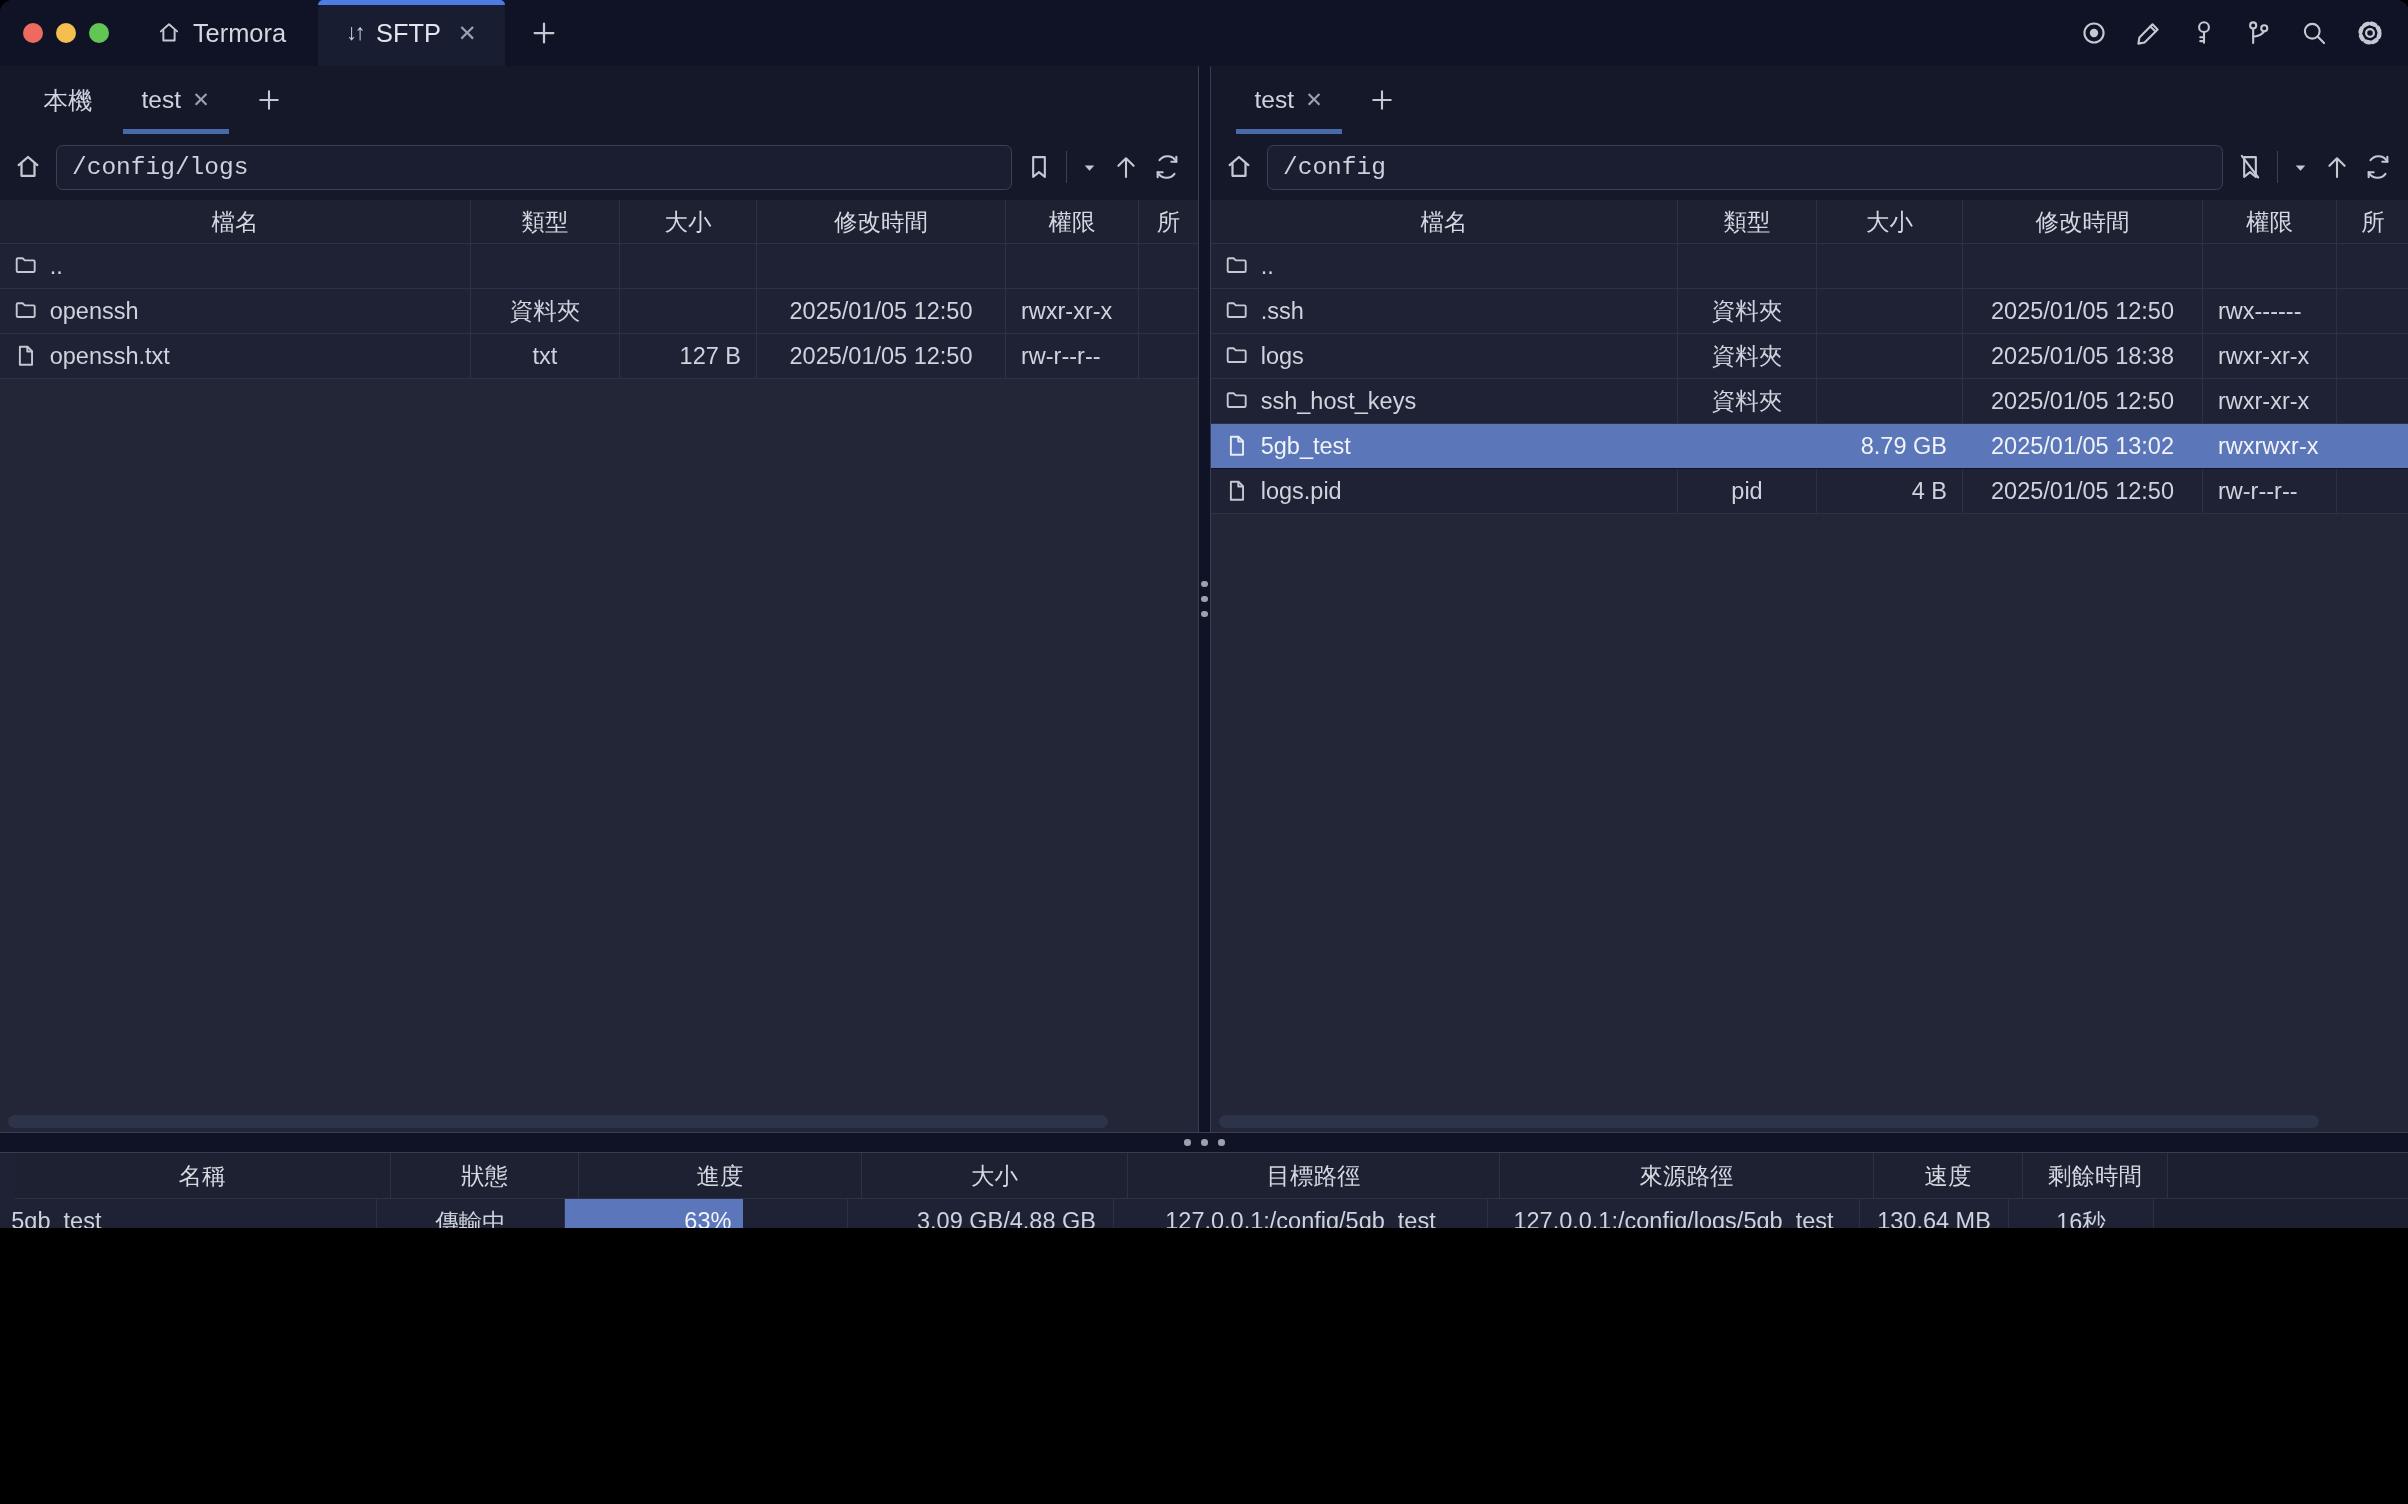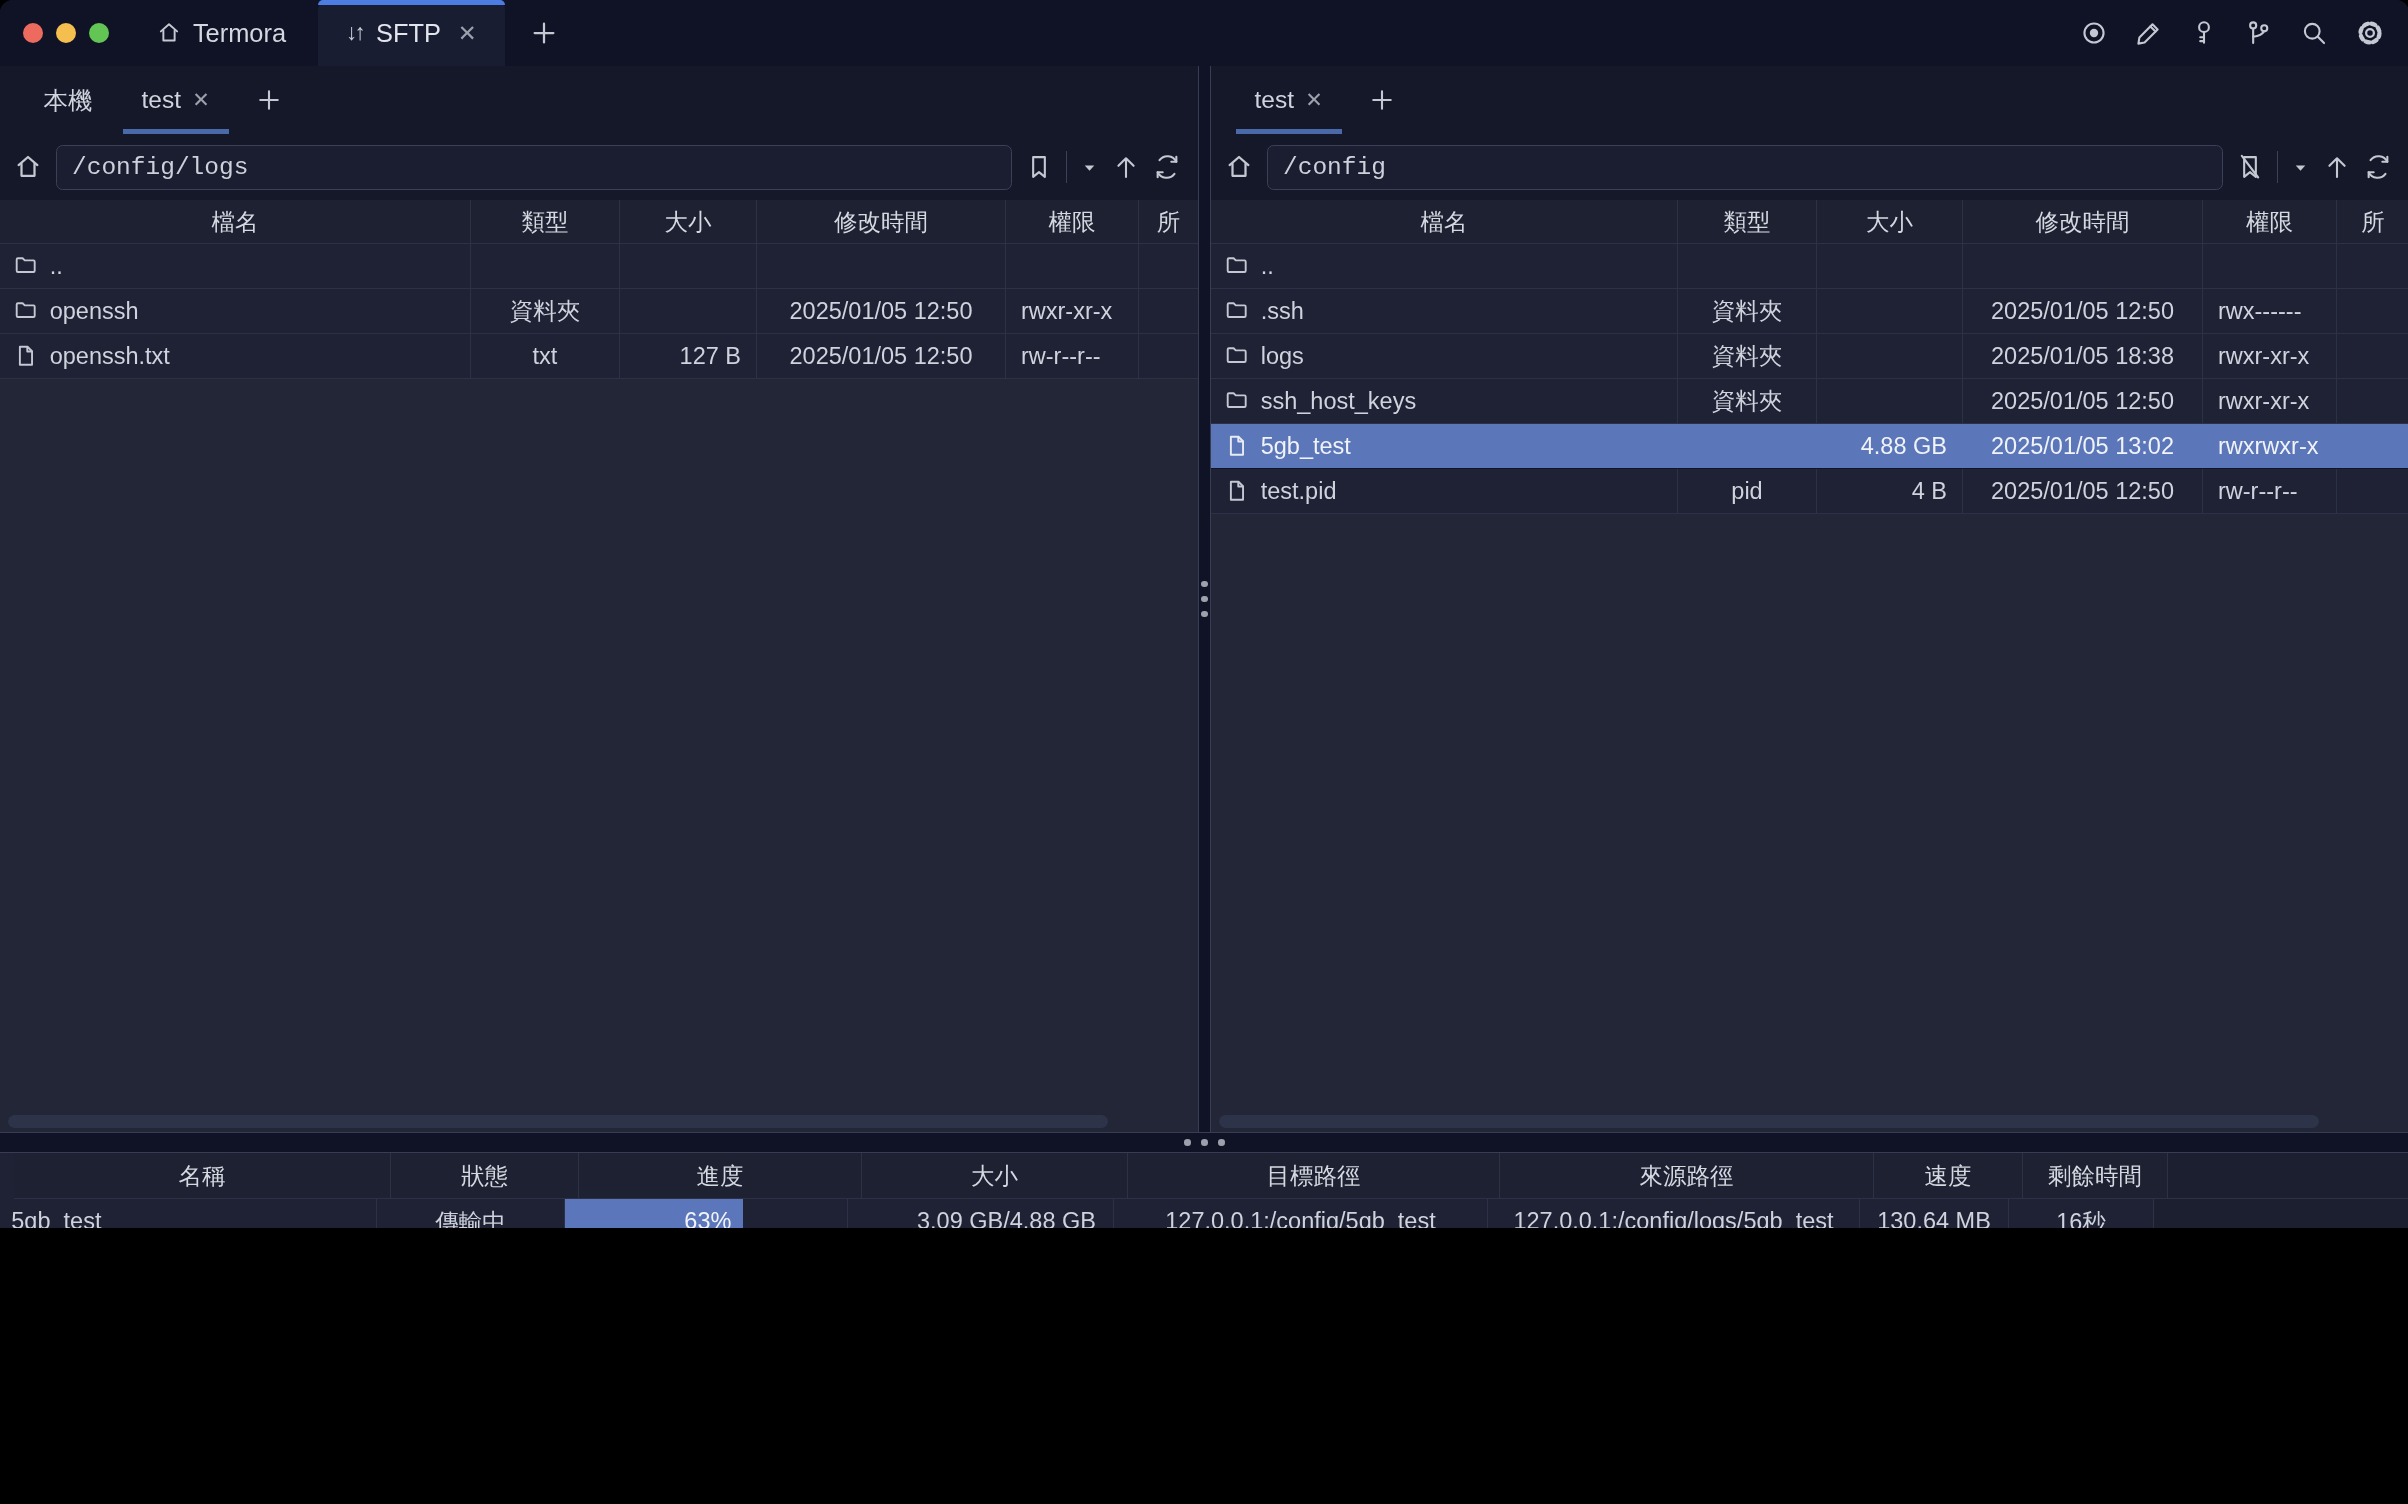--- a/index.html
+++ b/index.html
@@ -348,32 +348,32 @@
         </div>
         <div class="frow selected">
           <div class="fcell c0 namec">
             <svg class="ic" width="25.4" height="25.4" viewBox="0 0 24 24">
                 <path d="M6.5 3.5h7.2L18 7.8V20.5H6.5z"></path>
                 <path d="M13.5 3.8V8h4.2"></path>
               </svg>
             <span>5gb_test</span>
           </div>
           <div class="fcell c1"></div>
-          <div class="fcell c2 sizec">4.88 GB</div>
+          <div class="fcell c2 sizec">8.79 GB</div>
           <div class="fcell c3">2025/01/05 13:02</div>
           <div class="fcell c4 permc">rwxrwxr-x</div>
           <div class="fcell last"></div>
         </div>
         <div class="frow">
           <div class="fcell c0 namec">
             <svg class="ic" width="25.4" height="25.4" viewBox="0 0 24 24">
                 <path d="M6.5 3.5h7.2L18 7.8V20.5H6.5z"></path>
                 <path d="M13.5 3.8V8h4.2"></path>
               </svg>
-            <span>test.pid</span>
+            <span>logs.pid</span>
           </div>
           <div class="fcell c1">pid</div>
           <div class="fcell c2 sizec">4 B</div>
           <div class="fcell c3">2025/01/05 12:50</div>
           <div class="fcell c4 permc">rw-r--r--</div>
           <div class="fcell last"></div>
         </div>
       </div>
       <div class="pane-empty"></div>
       <div class="pane-scroll">

